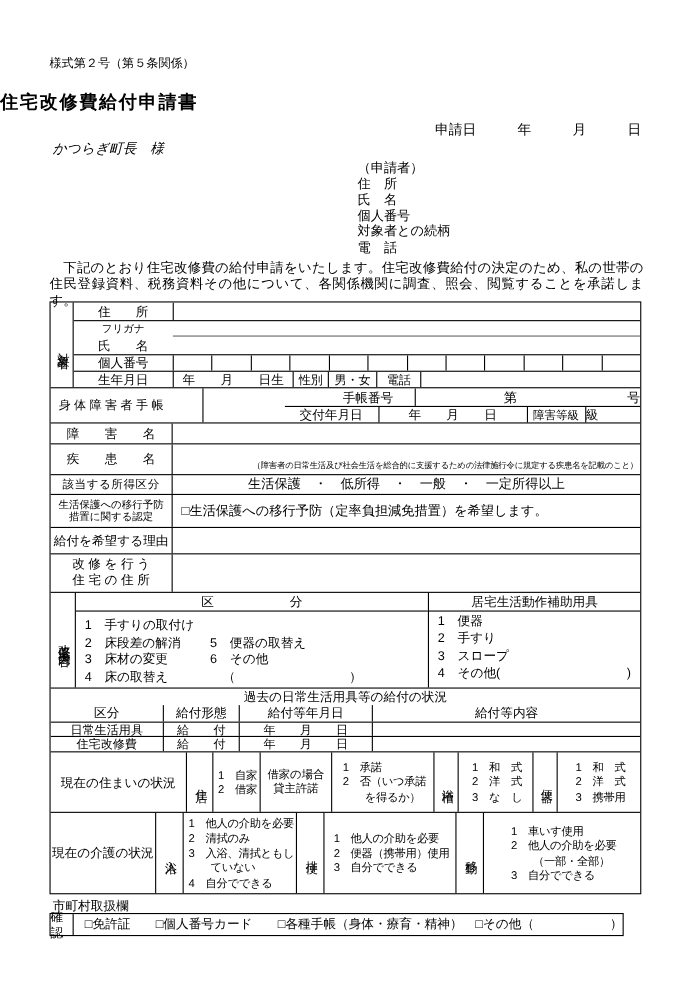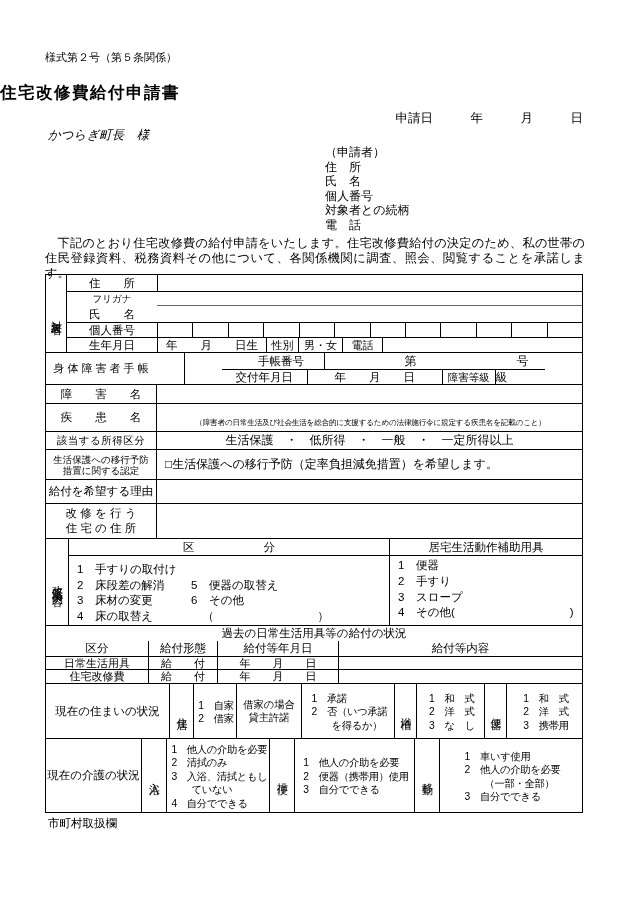--- a/index.html
+++ b/index.html
@@ -110,21 +110,21 @@
           <div class="cell" style="width:32px;font-size:11px">性別</div>
           <div class="cell" style="width:44px;font-size:11px">男・女</div>
           <div class="cell" style="width:40px;font-size:11px">電話</div>
           <div class="cell fill" style="flex:1"></div>
         </div>
       </div>
     </div>
 
     <div class="band" style="height:32px">
       <div class="cell lab" style="width:110px;font-size:11px">身 体 障 害 者 手 帳</div>
-      <div class="cell col" style="flex:1;align-items:center;justify-content:flex-start;margin-left:28px;">
+      <div class="cell col" style="flex:1;align-items:flex-end;justify-content:flex-start;margin-left:28px;">
         <div class="subrow" style="height:16px">
           <div class="cell lab" style="width:85px;font-size:11.5px">手帳番号</div>
           <div class="cell" style="flex:1;justify-content:flex-start">
             <span style="margin-left:80px">第</span>
             <span style="margin-left:100px">号</span>
           </div>
         </div>
         <div class="subrow" style="height:16px">
           <div class="cell lab" style="width:85px;font-size:11.5px">交付年月日</div>
           <div class="cell" style="width:135px;font-size:11.5px">年　　月　　日</div>
@@ -134,21 +134,21 @@
       </div>
     </div>
 
     <div class="band" style="height:19px">
       <div class="cell lab" style="width:110px;font-size:11.5px">障　　害　　名</div>
       <div class="cell fill" style="flex:1"></div>
     </div>
 
     <div class="band" style="height:28px">
       <div class="cell lab" style="width:110px;font-size:11.5px">疾　　患　　名</div>
-      <div class="cell" style="flex:1;justify-content:center;align-items:flex-end;padding:0 2px 3px 4px">
+      <div class="cell" style="flex:1;justify-content:flex-end;align-items:flex-end;padding:0 2px 3px 4px">
         <span class="note">（障害者の日常生活及び社会生活を総合的に支援するための法律施行令に規定する疾患名を記載のこと）</span>
       </div>
     </div>
 
     <div class="band" style="height:18px">
       <div class="cell lab" style="width:110px;font-size:10.5px;letter-spacing:0.5px">該当する所得区分</div>
       <div class="cell" style="flex:1;font-size:12px">生活保護　・　低所得　・　一般　・　一定所得以上</div>
     </div>
 
     <div class="band" style="height:30px">
@@ -248,14 +248,18 @@
       <div class="cell vlabel" style="width:25px;font-size:11px">移動</div>
       <div class="cell opt" style="flex:1;display:flex;flex-direction:column;justify-content:center">1　車いす使用
 2　他人の介助を必要
 　　（一部・全部）
 3　自分でできる</div>
     </div>
 
   </div>
 
   <div class="muni-title">市町村取扱欄</div>
+  <div class="muni-box">
+    <div class="muni-label">確認</div>
+    <div class="muni-items">□免許証　　□個人番号カード　　□各種手帳（身体・療育・精神）　□その他（　　　　　　）</div>
+  </div>
 
 </div>
 
 </body></html>

